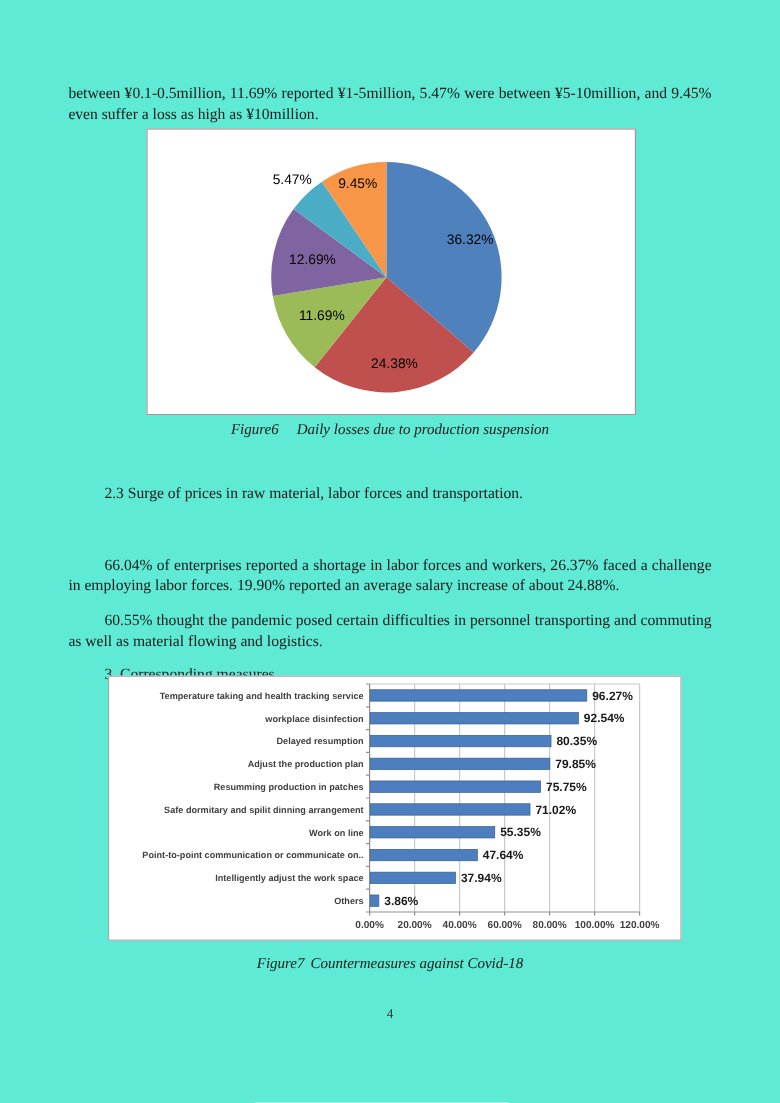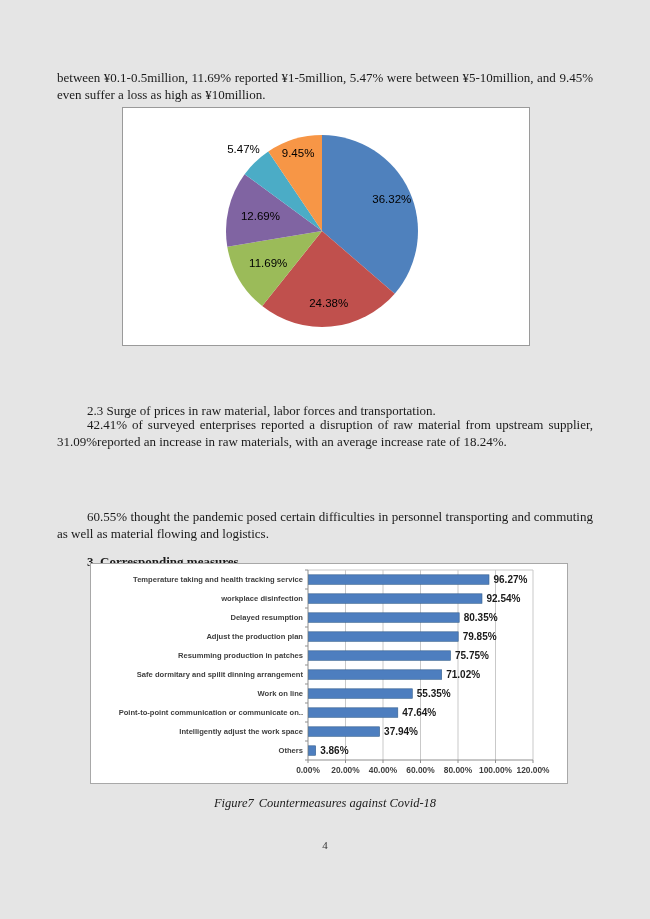--- a/index.html
+++ b/index.html
@@ -1,25 +1,25 @@
 <!DOCTYPE html>
 <html><head>
 <meta charset="utf-8">
 <style>
   html,body{margin:0;padding:0;background:#ffffff;}
   .page{
-    position:relative;width:650px;height:919px;background:#e5e5e5;
+    position:relative;width:650px;height:919px;background:#5eead4;
     font-family:"Liberation Serif",serif;color:#1a1a1a;overflow:hidden;
   }
   .para{
     position:absolute;left:57px;width:536px;
     font-size:13px;line-height:17.4px;text-align:justify;
   }
   .indent{text-indent:30px;}
-  .bold{font-weight:bold;}
+  .bold{font-weight:normal;}
   .caption{
     position:absolute;left:0;width:650px;text-align:center;
     font-size:12.5px;font-style:italic;
   }
   .cap-gap-wide{margin-right:15px;}
   .cap-gap{margin-right:5px;}
   .chartbox{position:absolute;background:#fff;border:1px solid #9a9a9a;}
   #pie-box{left:122px;top:107px;width:406px;height:237px;}
   #bar-box{left:90px;top:563px;width:476px;height:219px;border-color:#a8a8a8;}
   .pagenum{
@@ -48,25 +48,28 @@
         <text x="145.2" y="158.6" text-anchor="middle" class="pie-label">11.69%</text>
         <path d="M 199 123 L 104.29 138.67 A 96 96 0 0 1 121.62 66.18 Z" fill="#8064A2"></path>
         <text x="137.4" y="112.3" text-anchor="middle" class="pie-label">12.69%</text>
         <path d="M 199 123 L 121.62 66.18 A 96 96 0 0 1 145.29 43.43 Z" fill="#4BACC6"></path>
         <text x="120.5" y="45.3" text-anchor="middle" class="pie-label">5.47%</text>
         <path d="M 199 123 L 145.29 43.43 A 96 96 0 0 1 199.00 27.00 Z" fill="#F79646"></path>
         <text x="175.1" y="49.0" text-anchor="middle" class="pie-label">9.45%</text>
       </svg>
   </div>
 
+  <div class="caption" style="top:351px">
+    <span class="cap-gap-wide">Figure6</span><span>Daily losses due to production suspension</span>
+  </div>
 
   <p class="para indent" style="top:389px">2.3 Surge of prices in raw material, labor forces and transportation.</p>
 
-  <p class="para indent" style="top:403px">42.41% of surveyed enterprises reported a disruption of raw material from upstream supplier, 31.09%reported an increase in raw materials, with an average increase rate of 18.24%.</p>
 
+  <p class="para indent" style="top:449px">66.04% of enterprises reported a shortage in labor forces and workers, 26.37% faced a challenge in employing labor forces. 19.90% reported an average salary increase of about 24.88%.</p>
 
   <p class="para indent" style="top:495px">60.55% thought the pandemic posed certain difficulties in personnel transporting and commuting as well as material flowing and logistics.</p>
 
   <p class="para indent bold" style="top:540px">3, Corresponding measures</p>
 
   <div class="chartbox" id="bar-box">
     <svg id="bar-svg" width="474" height="217" viewBox="0 0 474 217">
         <line x1="217" y1="6" x2="442" y2="6" stroke="#c9c9c9" stroke-width="1"></line>
         <line x1="217" y1="196" x2="217" y2="199" stroke="#8f8f8f" stroke-width="1"></line>
         <text x="217" y="209" text-anchor="middle" class="tick-label">0.00%</text>

